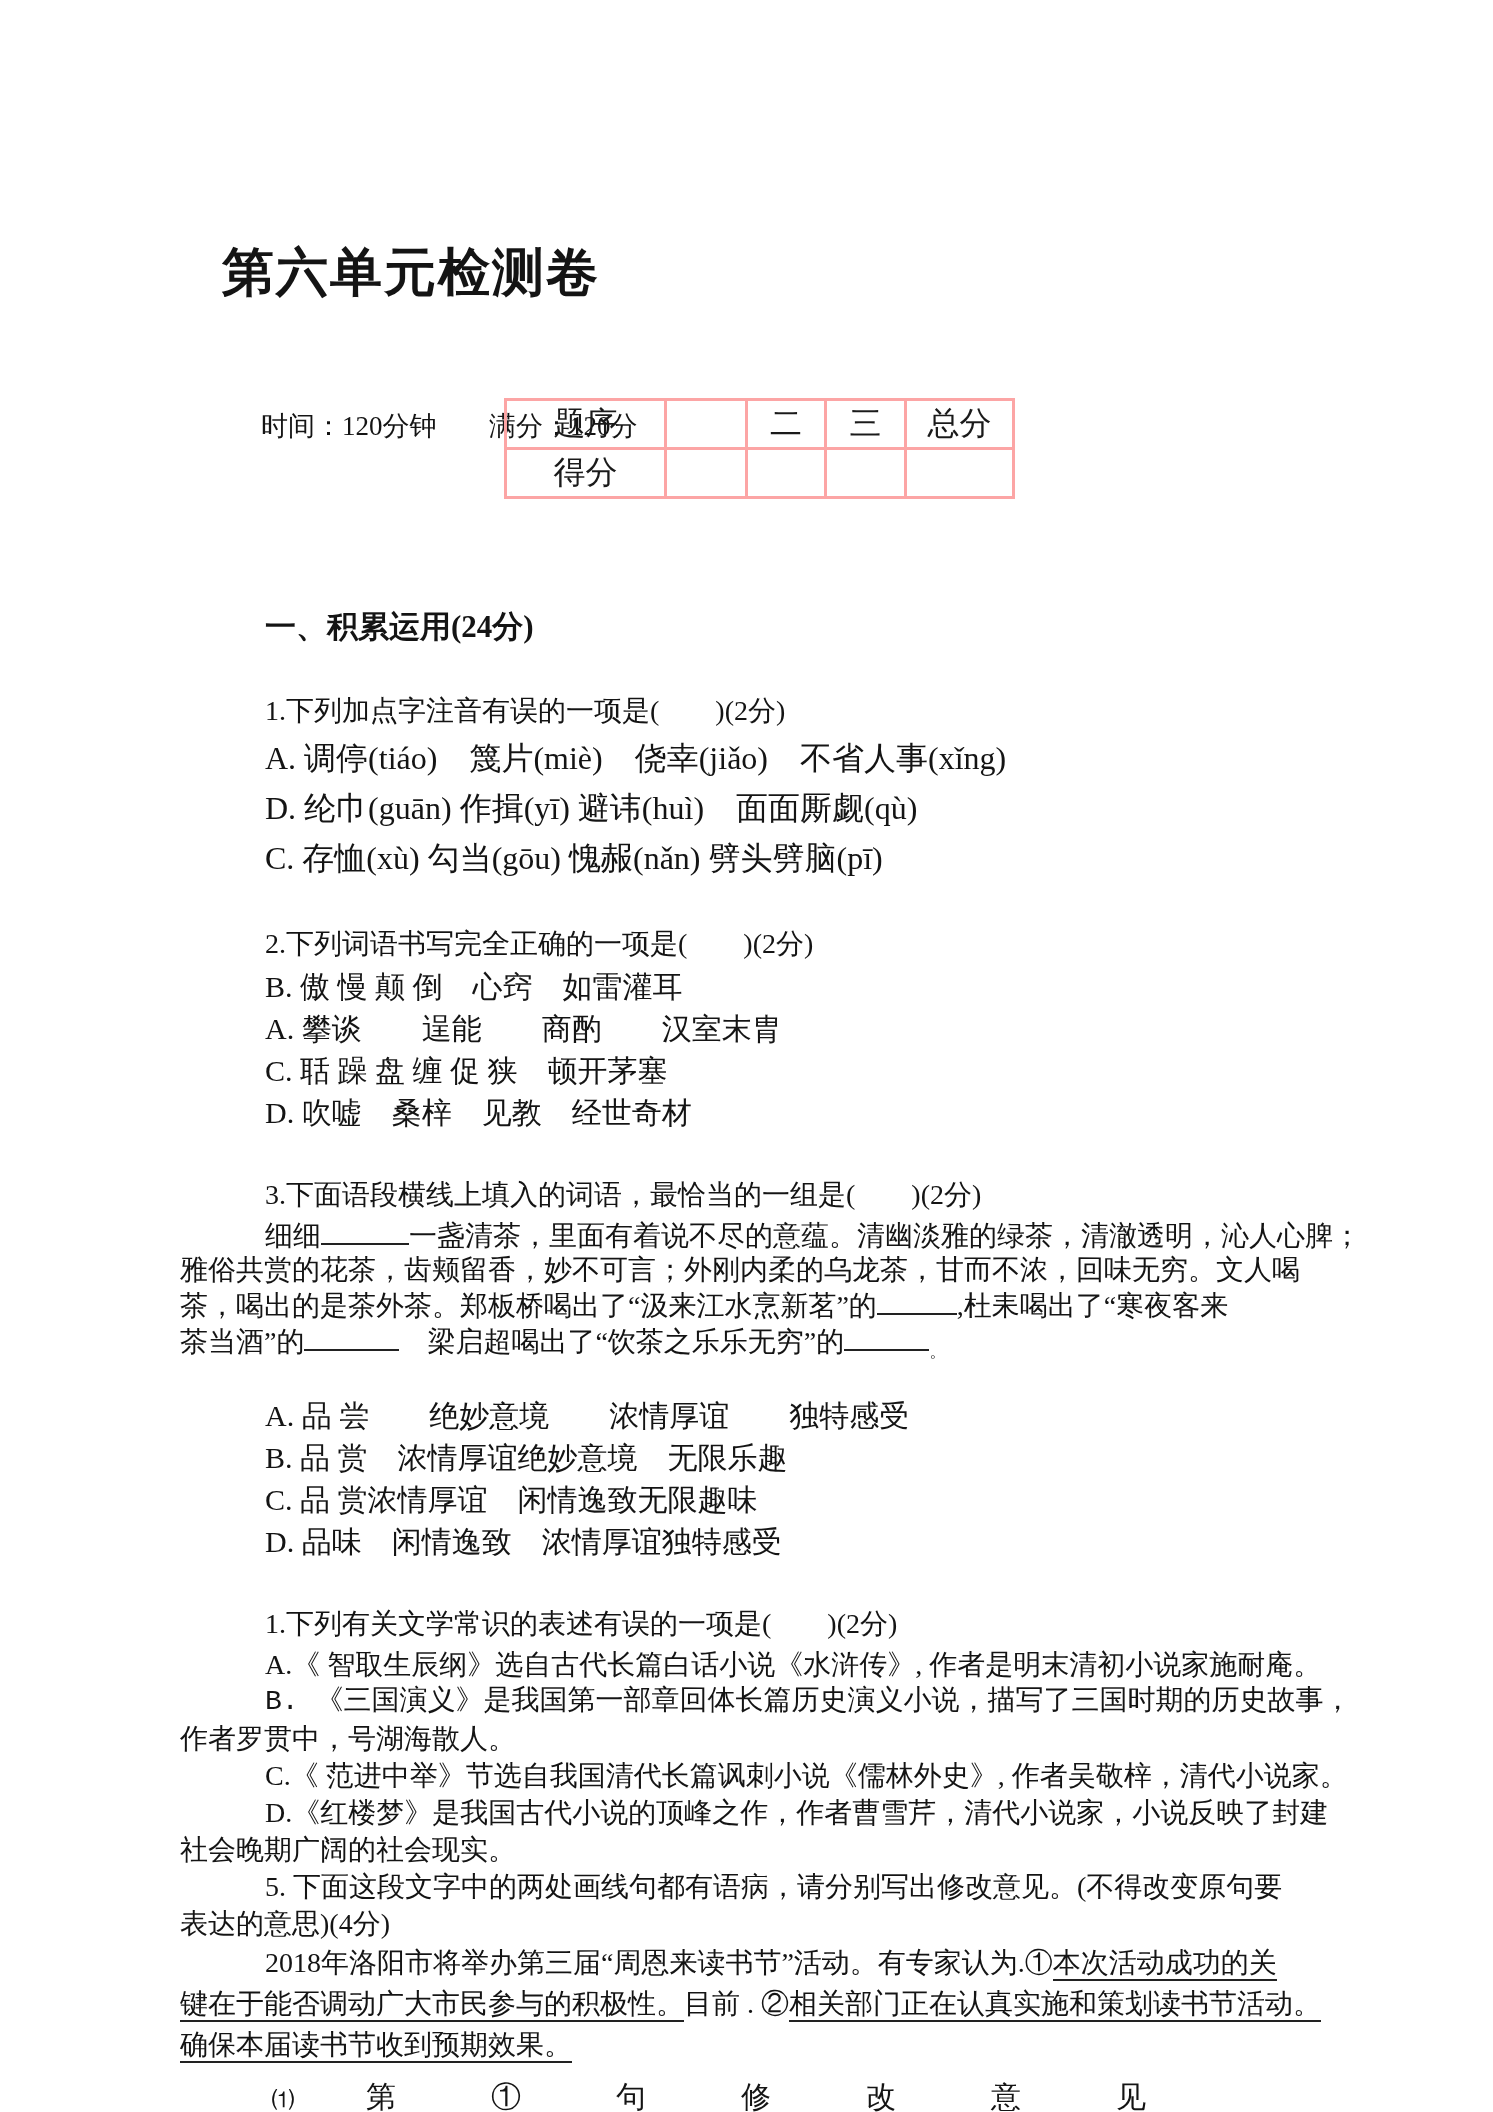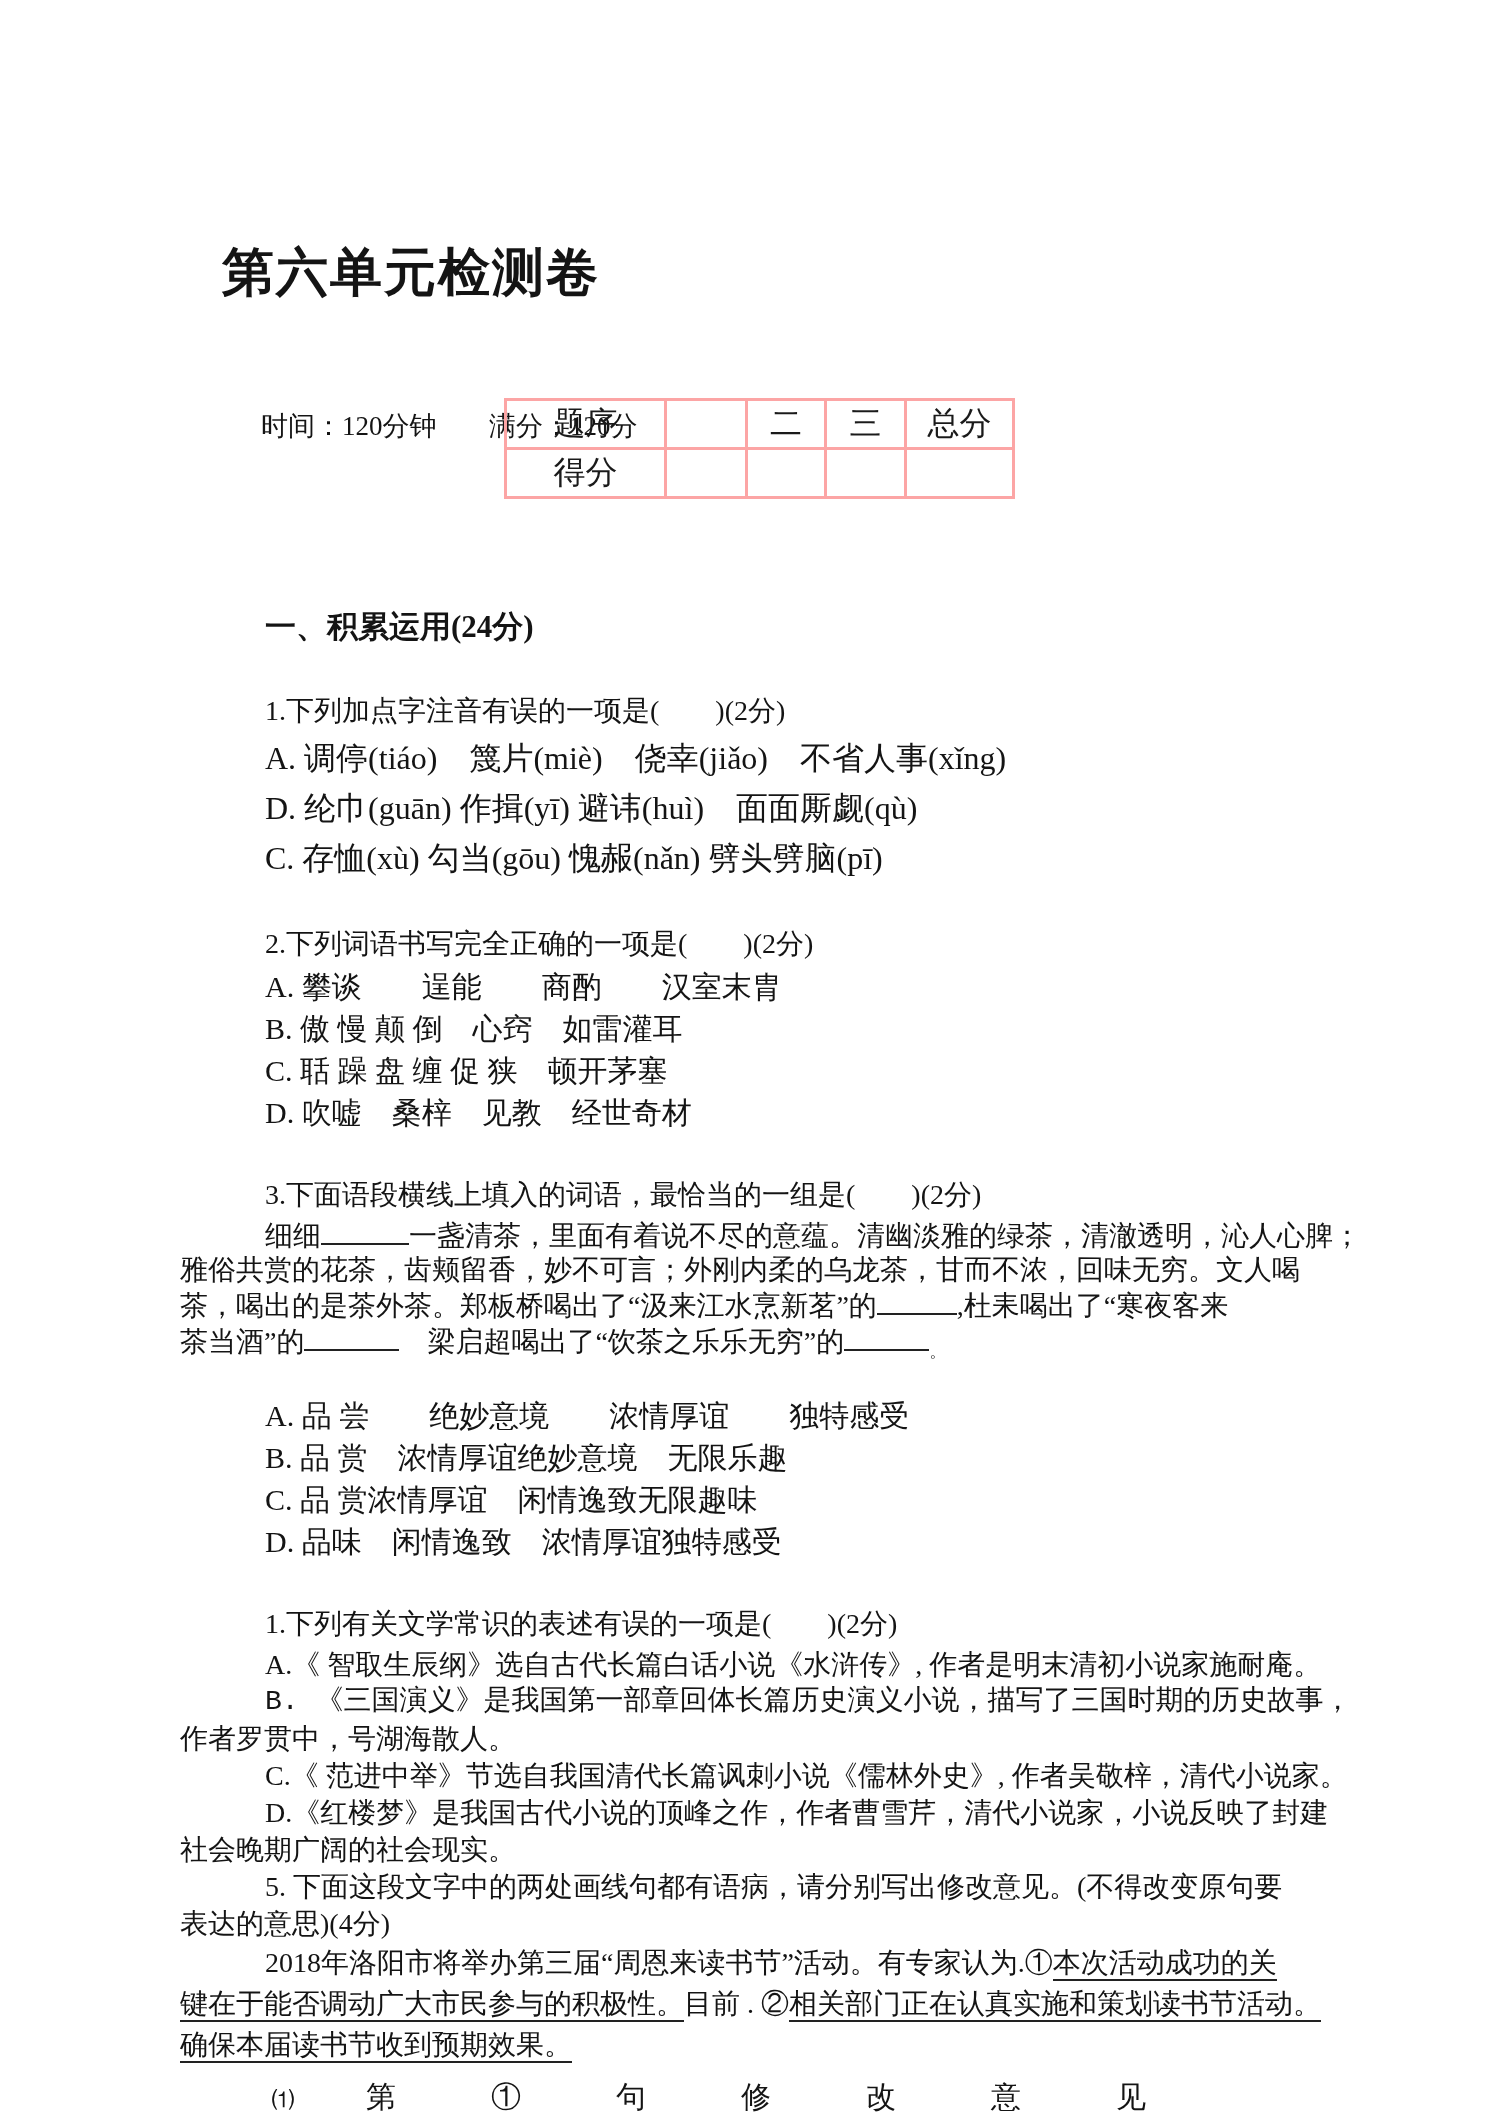--- a/index.html
+++ b/index.html
@@ -73,22 +73,22 @@
   <div class="main">
 
     <div class="ln ind h2 gap6">一、积累运用(24分)</div>
 
     <div class="ln ind stem">1.下列加点字注音有误的一项是(　　)(2分)</div>
     <div class="ln ind opt1">A. 调停(tiáo)　篾片(miè)　侥幸(jiǎo)　不省人事(xǐng)</div>
     <div class="ln ind opt1">D. 纶巾(guān) 作揖(yī) 避讳(huì)　面面厮觑(qù)</div>
     <div class="ln ind opt1">C. 存恤(xù) 勾当(gōu) 愧赧(nǎn) 劈头劈脑(pī)</div>
 
     <div class="ln ind stem">2.下列词语书写完全正确的一项是(　　)(2分)</div>
+    <div class="ln ind opt2">B. 傲 慢 颠 倒　心窍　如雷灌耳</div>
     <div class="ln ind opt2">A. 攀谈　　逞能　　商酌　　汉室末胄</div>
-    <div class="ln ind opt2">B. 傲 慢 颠 倒　心窍　如雷灌耳</div>
     <div class="ln ind opt2">C. 聒 躁 盘 缠 促 狭　顿开茅塞</div>
     <div class="ln ind opt2">D. 吹嘘　桑梓　见教　经世奇材</div>
 
     <div class="ln ind stem">3.下面语段横线上填入的词语，最恰当的一组是(　　)(2分)</div>
     <div>
         <div class="ln kai" style="padding-left: 85px;"><span>细细</span><span class="blank" style="width: 88px;"></span><span>一盏清茶，里面有着说不尽的意蕴。清幽淡雅的绿茶，清澈透明，沁人心脾；</span></div>
         <div class="ln kai"><span>雅俗共赏的花茶，齿颊留香，妙不可言；外刚内柔的乌龙茶，甘而不浓，回味无穷。文人喝</span></div>
         <div class="ln kai"><span>茶，喝出的是茶外茶。郑板桥喝出了“汲来江水烹新茗”的</span><span class="blank" style="width: 80px;"></span><span>,杜耒喝出了“寒夜客来</span></div>
         <div class="ln kai"><span>茶当酒”的</span><span class="blank" style="width: 95px;"></span><span>　梁启超喝出了“饮茶之乐乐无穷”的</span><span class="blank" style="width: 85px;"></span><span class="small">。</span></div>
       </div>

